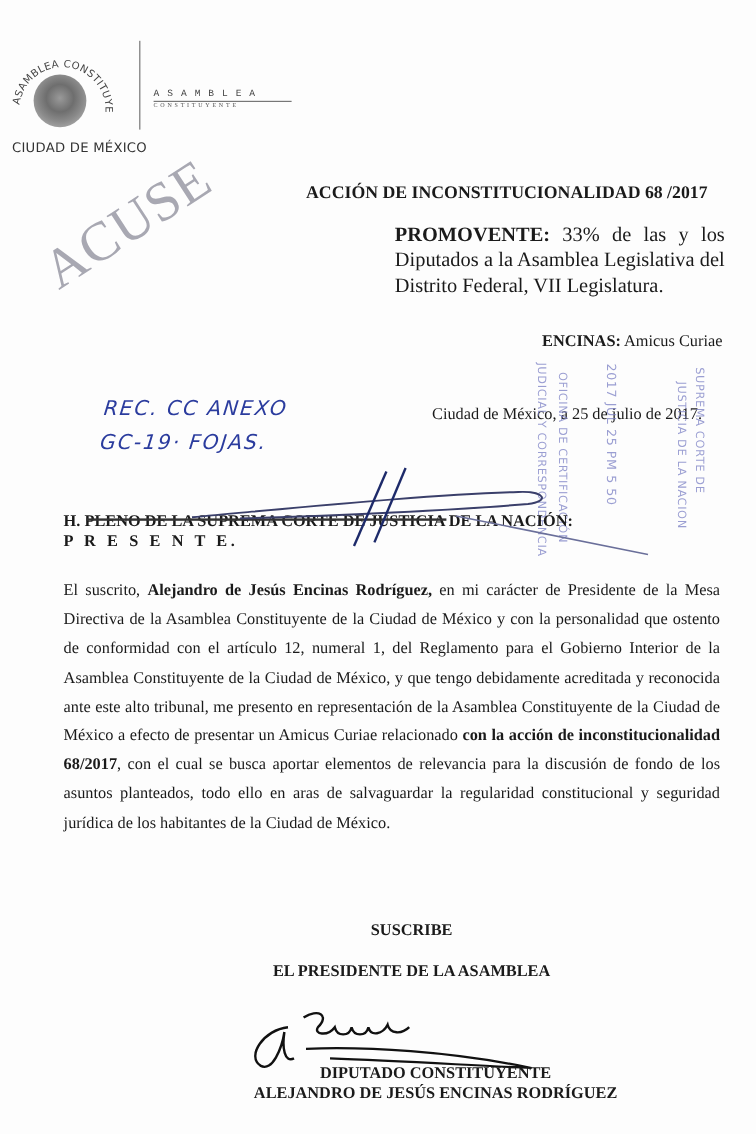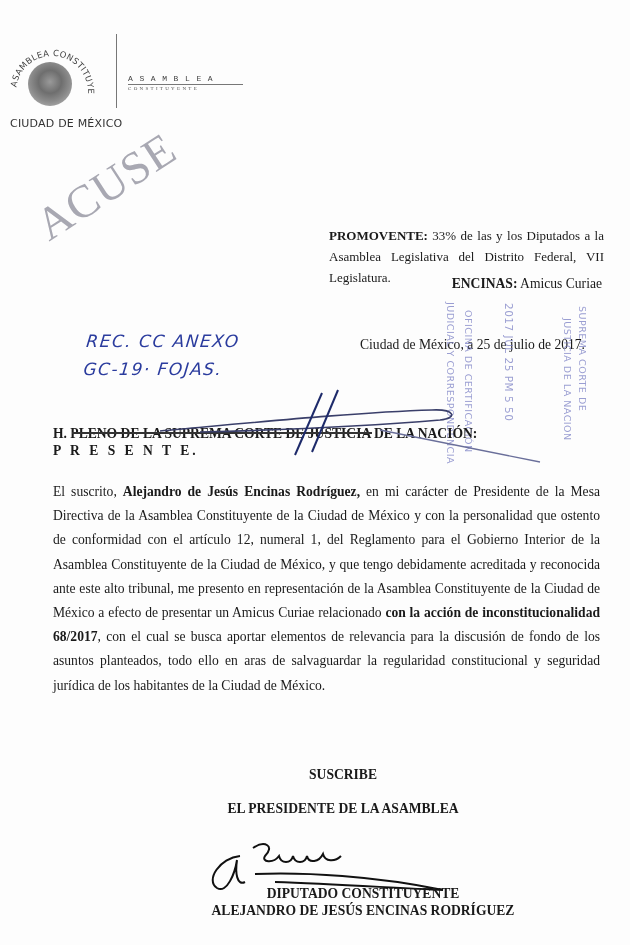--- a/index.html
+++ b/index.html
@@ -29,22 +29,22 @@
     .brand { position: absolute; left: 128px; top: 74px; width: 115px; }
     .brand-top { font-size: 8px; letter-spacing: 6.6px; color: #444; white-space: nowrap; font-family: Liberation Mono, monospace; }
     .brand-rule { height: 1px; background: #777; margin: 1px 0 1px 0; }
     .brand-bottom { font-size: 5px; letter-spacing: 2.3px; color: #555; white-space: nowrap; }
 
     
     .case-title {
       position: absolute; left: 255px; top: 153px; font-weight: bold; font-size: 14.8px; white-space: nowrap;
     }
     .promovente {
-      position: absolute; left: 329px; top: 185px; width: 275px; font-size: 13px; line-height: 21px;
-      text-align: justify; text-align-last: left; margin-top: 40px;
+      position: absolute; left: 329px; top: 185px; width: 275px; font-size: 17px; line-height: 21px;
+      text-align: justify; text-align-last: left;
     }
     .promovente b { font-weight: bold; }
     .asunto { position: absolute; right: 28px; top: 276px; font-size: 13.6px; white-space: nowrap; }
     .place-date { position: absolute; left: 360px; top: 337px; font-size: 13.6px; white-space: nowrap; }
 
     
     .acuse {
       position: absolute; left: 55px; top: 198px; font-size: 46px; color: #9a9aa6;
       transform: rotate(-33deg); transform-origin: left bottom; letter-spacing: 1px;
       font-family: "Liberation Serif", serif; opacity: .85;
@@ -100,20 +100,21 @@
   </div>
   <div class="letterhead-divider"></div>
   <div class="brand">
     <div class="brand-top">ASAMBLEA</div>
     <div class="brand-rule"></div>
     <div class="brand-bottom">CONSTITUYENTE</div>
   </div>
 
   <div class="acuse">ACUSE</div>
 
+  <div class="case-title">ACCIÓN DE INCONSTITUCIONALIDAD 68 /2017</div>
   <div class="promovente">
     <b>PROMOVENTE:</b><span> 33% de las y los Diputados a la Asamblea Legislativa del Distrito Federal, VII Legislatura.</span>
   </div>
   <div class="asunto">
     <b>ENCINAS:</b><span> Amicus Curiae</span>
   </div>
   <div class="place-date">Ciudad de México, a 25 de julio de 2017.</div>
 
   <div class="handwritten">
     <div>REC. CC ANEXO</div>

